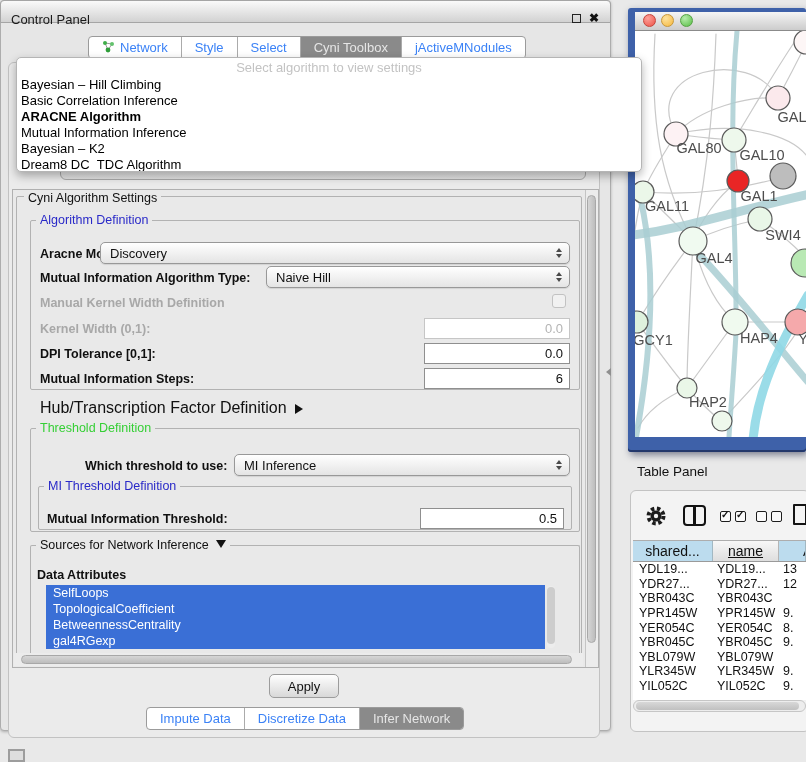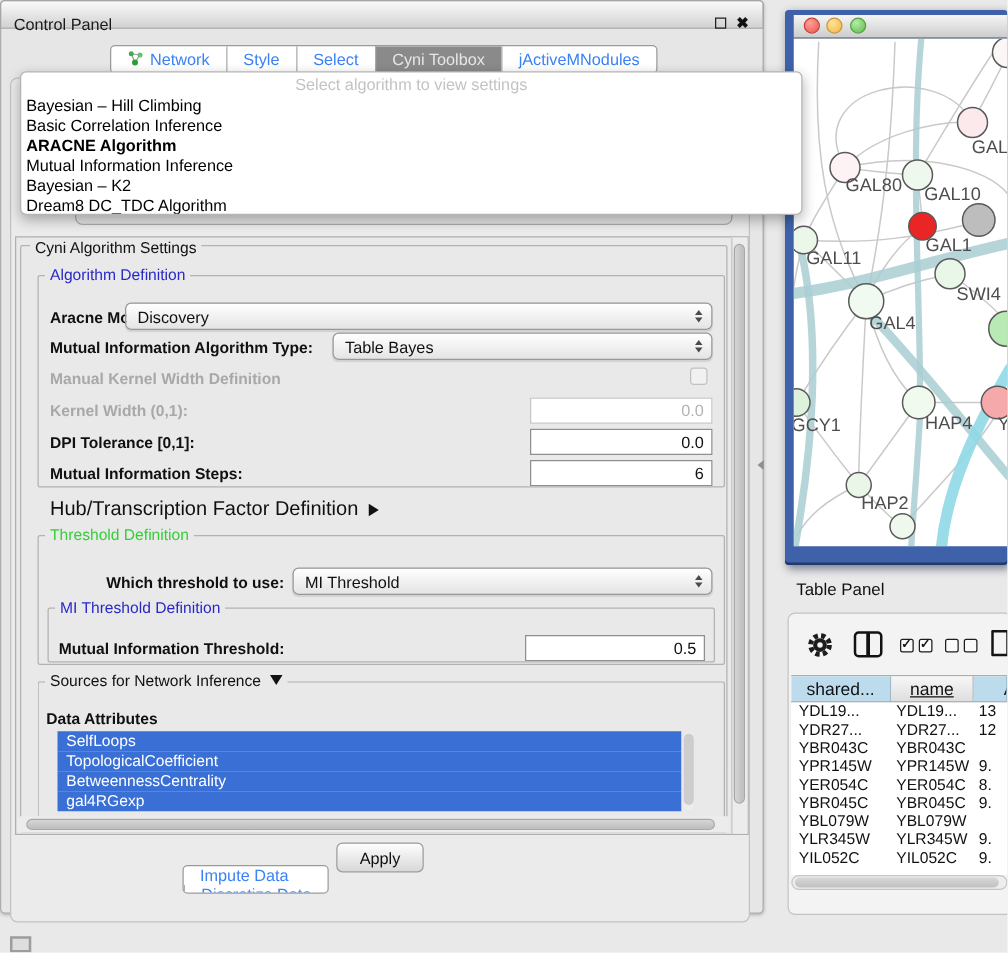--- a/index.html
+++ b/index.html
@@ -208,21 +208,21 @@
   <div class="combo" style="left:100px;top:242px;width:470px;height:22px;">
     <span>Discovery</span>
     <span class="stepper">
         <span class="tri-up"></span>
         <span class="tri-down"></span>
       </span>
   </div>
 
   <span class="lbl" style="left:40px;top:271px;">Mutual Information Algorithm Type:</span>
   <div class="combo" style="left:266px;top:266px;width:304px;height:22px;">
-    <span>Table Bayes</span>
+    <span>Naive Hill</span>
     <span class="stepper">
         <span class="tri-up"></span>
         <span class="tri-down"></span>
       </span>
   </div>
 
   <span class="lbl dis" style="left:40px;top:296px;">Manual Kernel Width Definition</span>
   <span class="checkbox" style="left:552px;top:294px;"></span>
 
   <span class="lbl dis" style="left:40px;top:322px;">Kernel Width (0,1):</span>
@@ -240,21 +240,21 @@
     <span>6</span>
   </div>
 
   <span class="lbl plain" style="left:40px;top:399px;"><span>Hub/Transcription Factor Definition</span><span class="arrow-right"></span></span>
 
   <div class="group" style="left:30px;top:428px;width:550px;height:104px;"></div>
   <span class="legend green" style="left:36px;top:421px;">Threshold Definition</span>
 
   <span class="lbl" style="left:85px;top:459px;">Which threshold to use:</span>
   <div class="combo" style="left:234px;top:454px;width:336px;height:22px;">
-    <span>MI Threshold</span>
+    <span>MI Inference</span>
     <span class="stepper">
         <span class="tri-up"></span>
         <span class="tri-down"></span>
       </span>
   </div>
 
   <div class="group" style="left:38px;top:486px;width:534px;height:44px;"></div>
   <span class="legend blue" style="left:44px;top:479px;">MI Threshold Definition</span>
   <span class="lbl" style="left:47px;top:512px;">Mutual Information Threshold:</span>
   <div class="tfield" style="left:420px;top:508px;width:144px;height:21px;">
@@ -276,21 +276,21 @@
 
   <div class="vscroll">
       <div class="thumb"></div>
     </div>
   <div class="hscroll">
       <div class="thumb"></div>
     </div>
 
   <div class="apply-btn">Apply</div>
 
-  <div class="seg-ctl" style="left:146px;top:692px;flex-direction:column;" id="bottom-tabs">
+  <div class="seg-ctl" style="left:146px;top:707px;" id="bottom-tabs">
       <div class="seg">
         <span>Impute Data</span>
       </div>
       <div class="seg">
         <span>Discretize Data</span>
       </div>
       <div class="seg selected">
         <span>Infer Network</span>
       </div>
     </div>

